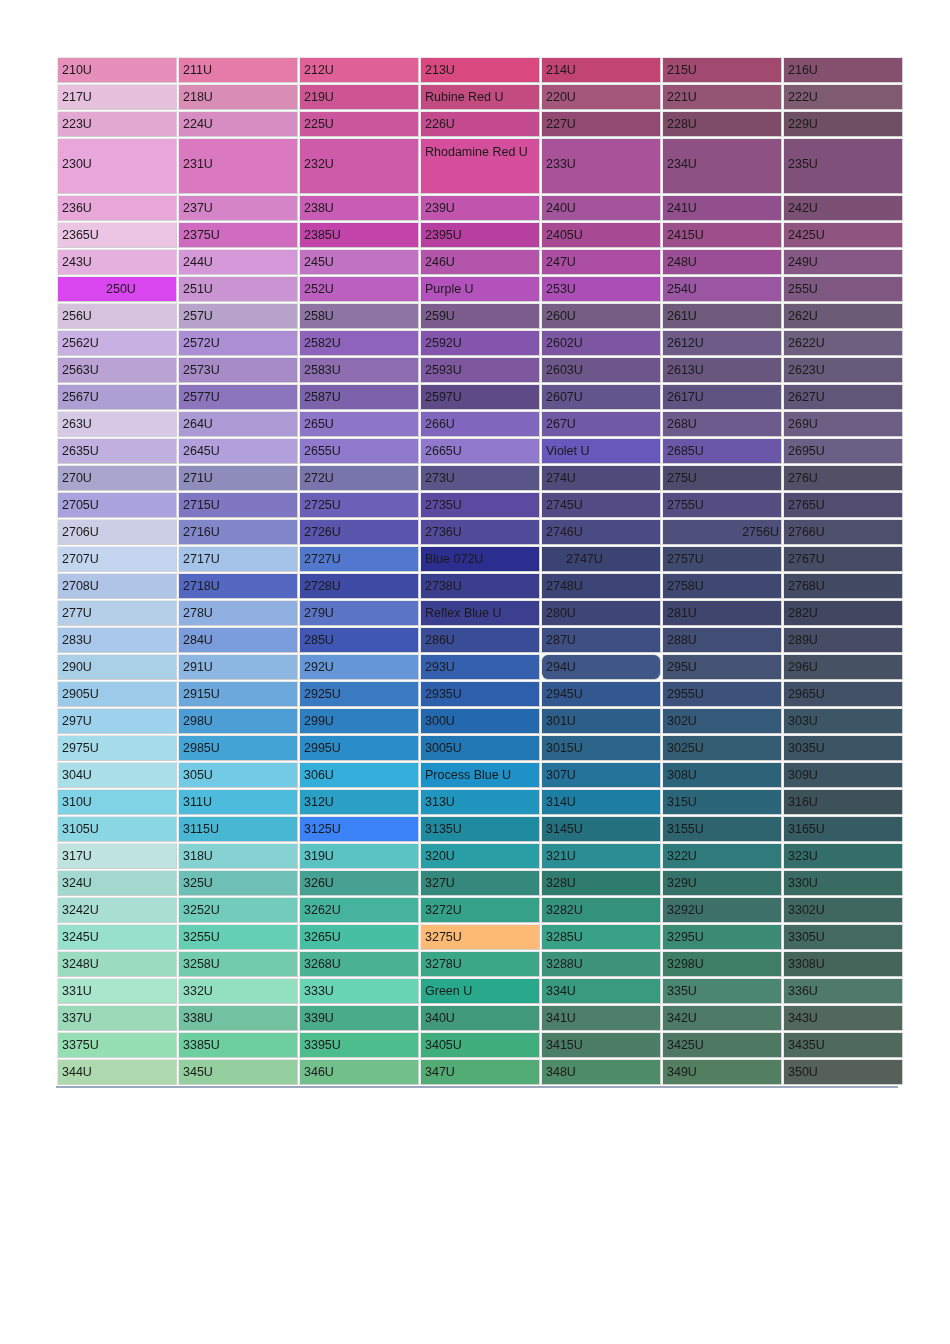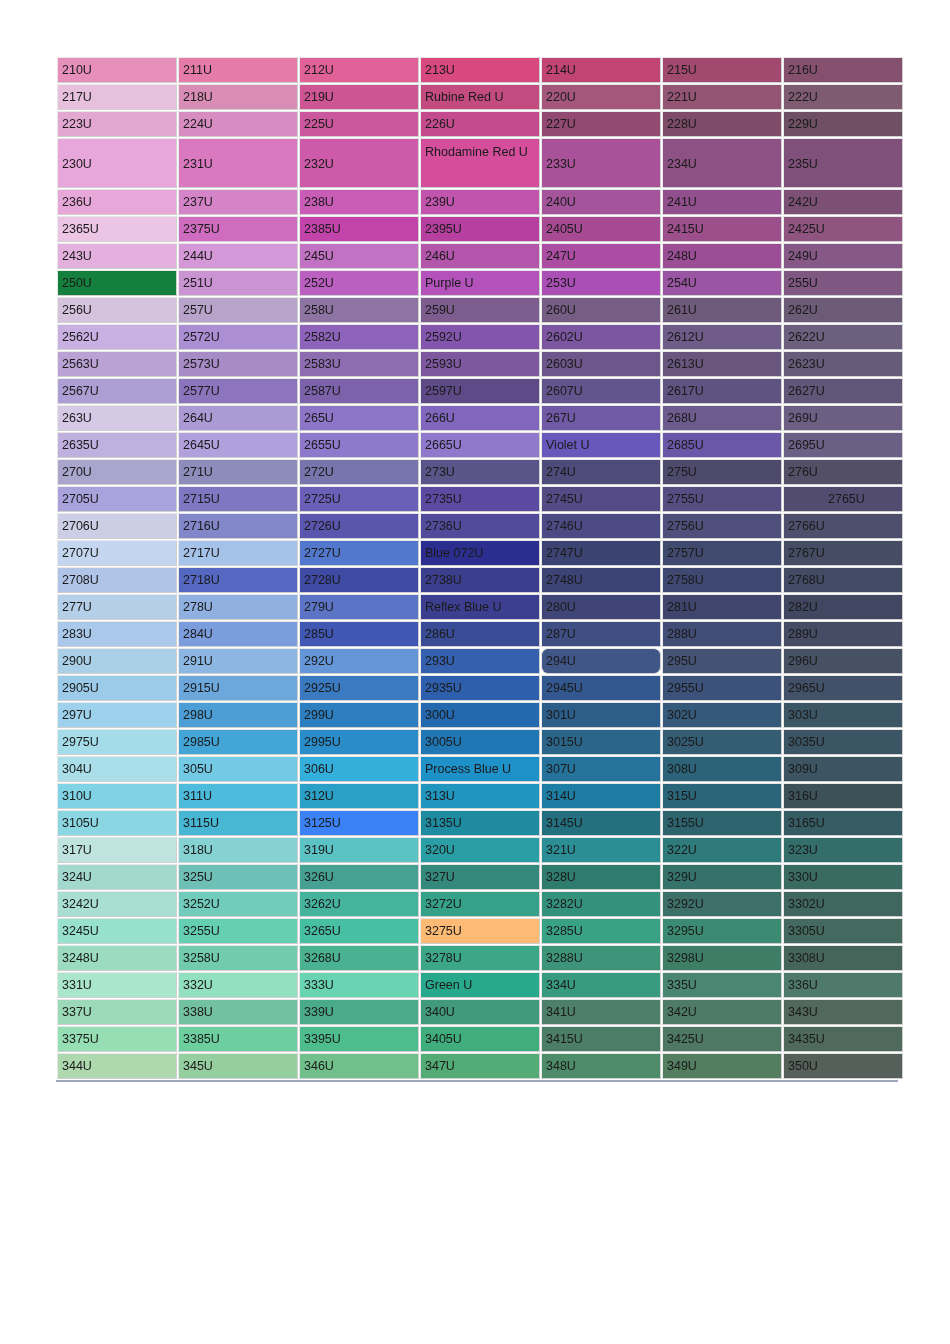--- a/index.html
+++ b/index.html
@@ -48,21 +48,21 @@
   table.swatch-table td .cell-label {
     display: block;
     font-size: 12.5px;
     line-height: 15px;
     color: #1a1a1a;
     padding: 5px 2px 4px 4px;
     font-family: "Liberation Sans", sans-serif;
     white-space: normal;
     word-wrap: break-word;
   }
-  tr.tall td { height: 50px; }
+  tr.tall td { height: 56px; }
   tr.tall td .cell-label { padding-top: 18px; }
   tr.tall td.wrapped .cell-label { padding-top: 6px; }
 </style>
 </head>
 <body>
 
 <div id="chart-wrap">
   <table class="swatch-table">
     <tbody>
         <tr>
@@ -220,21 +220,21 @@
             <span class="cell-label">247U</span>
           </td>
           <td style="background-color: rgb(155, 78, 149);">
             <span class="cell-label">248U</span>
           </td>
           <td style="background-color: rgb(133, 88, 134);">
             <span class="cell-label">249U</span>
           </td>
         </tr>
         <tr>
-          <td style="background-color: #15803d;">
+          <td style="background-color: #d946ef; padding-left: 44px;">
             <span class="cell-label">250U</span>
           </td>
           <td style="background-color: rgb(201, 148, 209);">
             <span class="cell-label">251U</span>
           </td>
           <td style="background-color: rgb(187, 96, 192);">
             <span class="cell-label">252U</span>
           </td>
           <td style="background-color: rgb(180, 82, 187);">
             <span class="cell-label">Purple U</span>
@@ -422,61 +422,61 @@
           </td>
           <td style="background-color: rgb(92, 74, 160);">
             <span class="cell-label">2735U</span>
           </td>
           <td style="background-color: rgb(84, 75, 132);">
             <span class="cell-label">2745U</span>
           </td>
           <td style="background-color: rgb(86, 78, 130);">
             <span class="cell-label">2755U</span>
           </td>
-          <td style="background-color: rgb(81, 76, 112); padding-left: 40px;">
+          <td style="background-color: rgb(81, 76, 112);">
             <span class="cell-label">2765U</span>
           </td>
         </tr>
         <tr>
           <td style="background-color: rgb(203, 206, 228);">
             <span class="cell-label">2706U</span>
           </td>
           <td style="background-color: rgb(129, 135, 201);">
             <span class="cell-label">2716U</span>
           </td>
           <td style="background-color: rgb(90, 85, 173);">
             <span class="cell-label">2726U</span>
           </td>
           <td style="background-color: rgb(82, 75, 156);">
             <span class="cell-label">2736U</span>
           </td>
           <td style="background-color: rgb(76, 74, 132);">
             <span class="cell-label">2746U</span>
           </td>
-          <td style="background-color: rgb(78, 79, 122);">
+          <td style="background-color: rgb(78, 79, 122); text-align: right;">
             <span class="cell-label">2756U</span>
           </td>
           <td style="background-color: rgb(78, 79, 109);">
             <span class="cell-label">2766U</span>
           </td>
         </tr>
         <tr>
           <td style="background-color: rgb(196, 214, 239);">
             <span class="cell-label">2707U</span>
           </td>
           <td style="background-color: rgb(165, 194, 232);">
             <span class="cell-label">2717U</span>
           </td>
           <td style="background-color: rgb(81, 120, 205);">
             <span class="cell-label">2727U</span>
           </td>
           <td style="background-color: rgb(44, 46, 143);">
             <span class="cell-label">Blue 072U</span>
           </td>
-          <td style="background-color: rgb(59, 67, 114);">
+          <td style="background-color: rgb(59, 67, 114); padding-left: 20px;">
             <span class="cell-label">2747U</span>
           </td>
           <td style="background-color: rgb(63, 74, 110);">
             <span class="cell-label">2757U</span>
           </td>
           <td style="background-color: rgb(69, 76, 99);">
             <span class="cell-label">2767U</span>
           </td>
         </tr>
         <tr>

